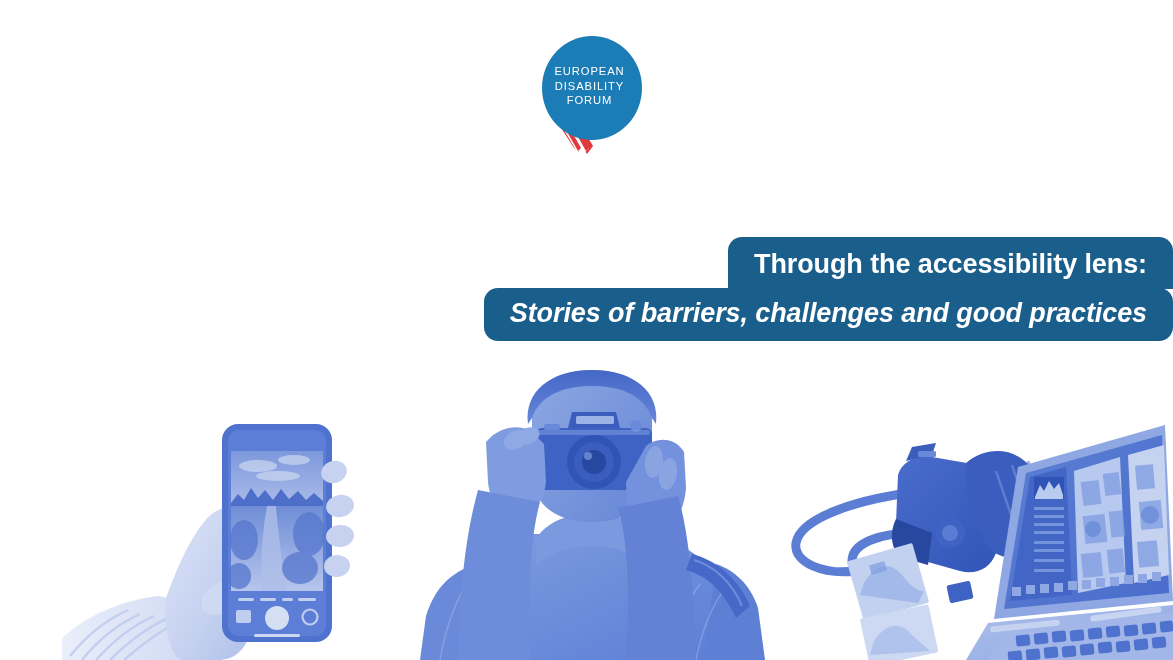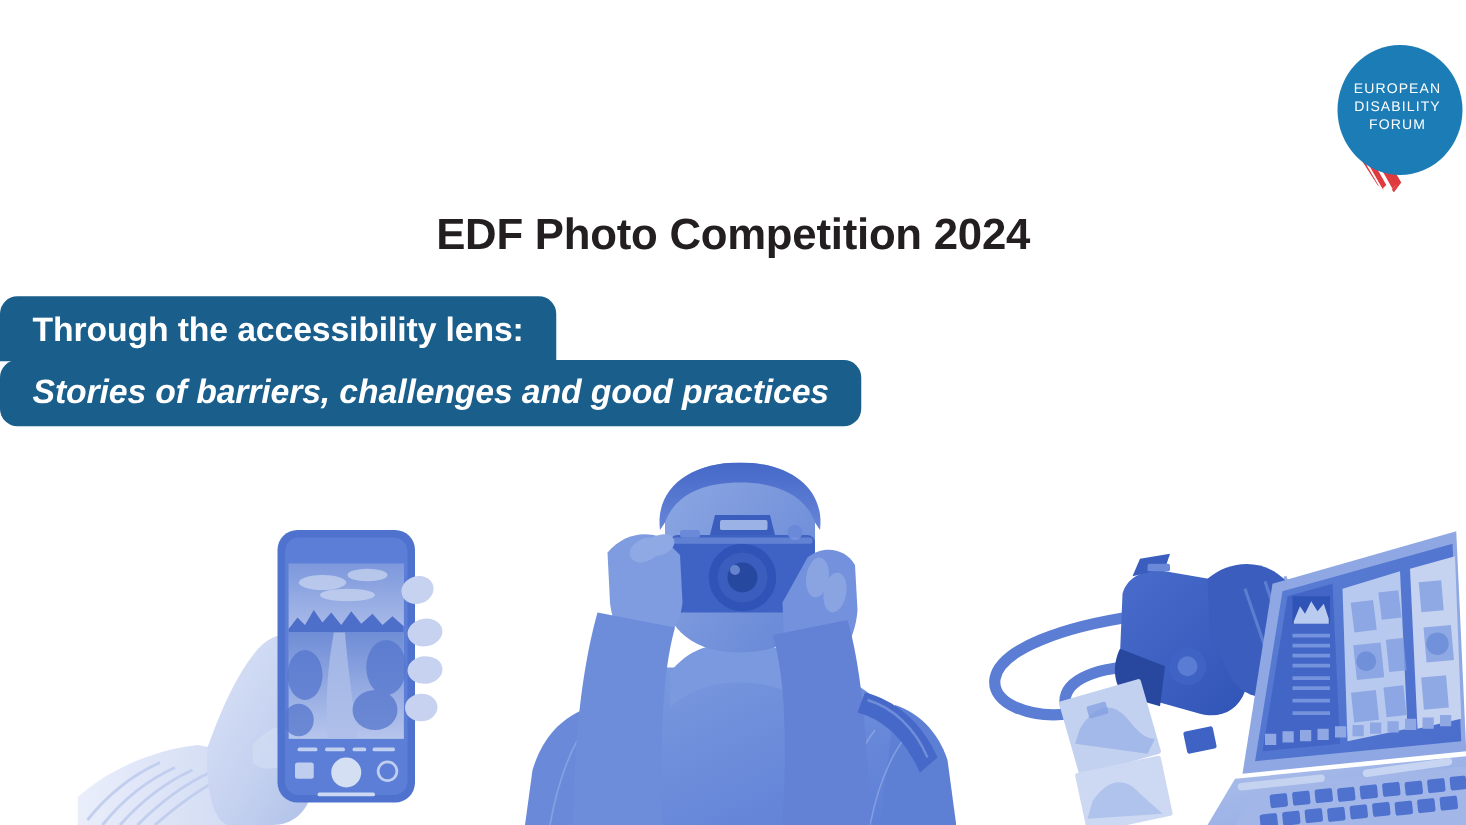--- a/index.html
+++ b/index.html
@@ -19,21 +19,21 @@
     overflow: hidden;
   }
 
   
   .logo-wrap {
     position: absolute;
     left: 0;
     right: 0;
     top: 36px;
     display: flex;
-    justify-content: flex-end;
+    justify-content: center;
     text-decoration: underline;
   }
   .logo {
     position: relative;
     width: 116px;
     height: 118px;
   }
   .logo svg {
     display: block;
     width: 116px;
@@ -76,21 +76,21 @@
     color: #231f20;
     letter-spacing: -0.2px;
   }
 
   
   .banner {
     position: absolute;
     left: 0;
     right: 0;
     top: 237px;
-    text-align: left;
+    text-align: right;
     line-height: 0;
   }
   .banner-line {
     display: inline-block;
     background: #1a5e8c;
     color: #ffffff;
     font-size: 27px;
     font-weight: bold;
     letter-spacing: -0.1px;
     white-space: nowrap;
@@ -157,21 +157,20 @@
         <ellipse cx="63" cy="52" rx="50" ry="52" fill="#1c7cb5"></ellipse>
       </svg>
       <div class="logo-text">
         <span>EUROPEAN</span>
         <span>DISABILITY</span>
         <span>FORUM</span>
       </div>
     </div>
   </div>
 
-  <div class="title">EDF Photo Competition 2024</div>
 
   <div class="banner">
     <div><span class="banner-line banner-line-1">Through the accessibility lens:</span></div>
     <div class="banner-row-2"><span class="banner-line banner-line-2">Stories of barriers, challenges and good practices</span></div>
   </div>
 
   <div class="photo-band">
 
     <div class="photo photo-phone">
       <svg viewBox="0 0 340 250" xmlns="http://www.w3.org/2000/svg" aria-hidden="true">

